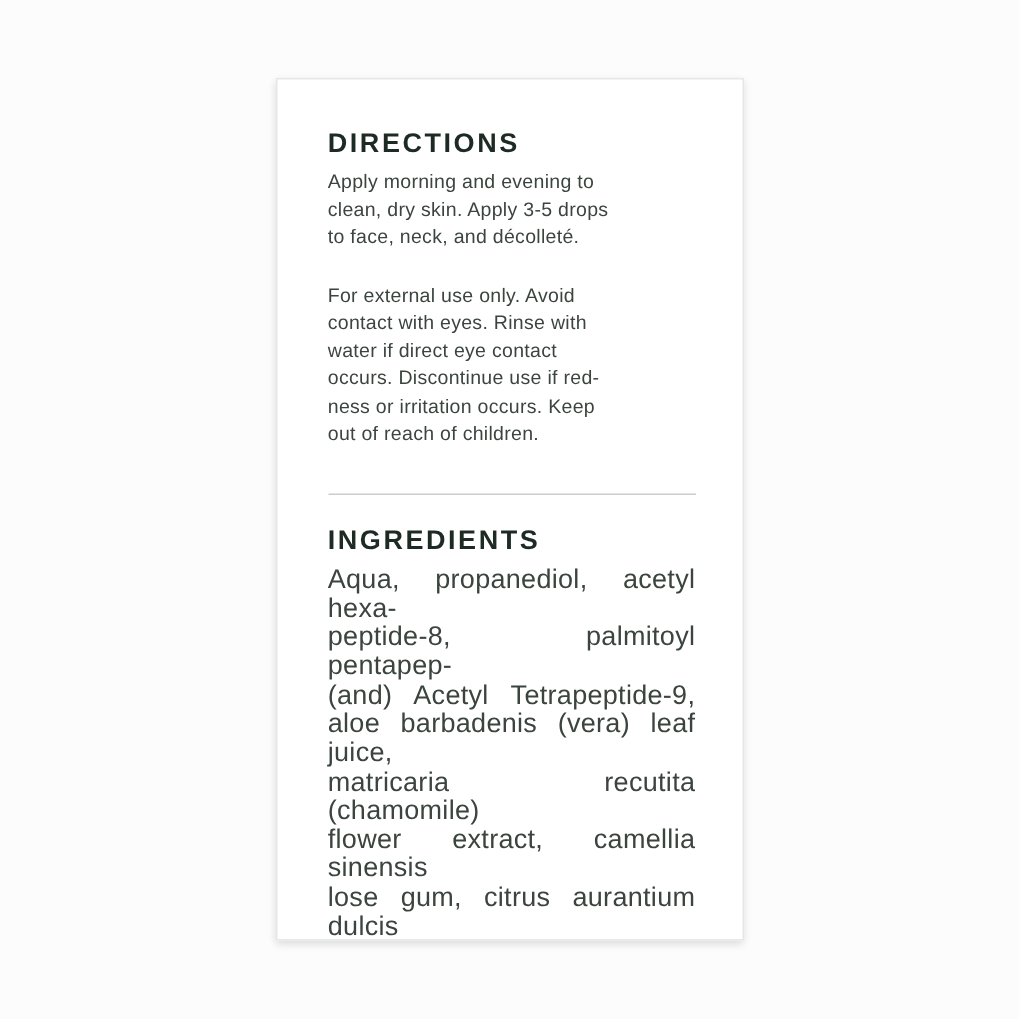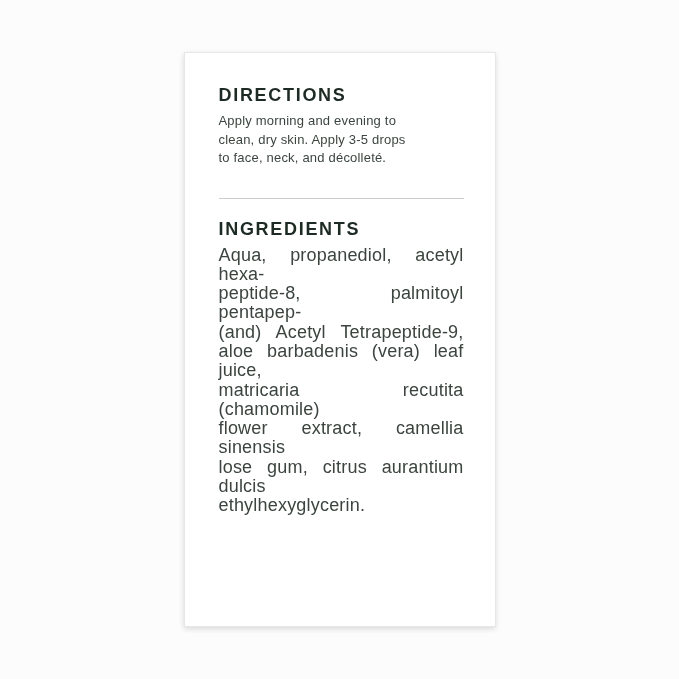--- a/index.html
+++ b/index.html
@@ -68,20 +68,26 @@
 <body>
 
 <div class="card">
 
   <div class="section-heading">DIRECTIONS</div>
 
   <div class="para">Apply morning and evening to
 clean, dry skin. Apply 3-5 drops
 to face, neck, and décolleté.</div>
 
+  <div class="para">For external use only. Avoid
+contact with eyes. Rinse with
+water if direct eye contact
+occurs. Discontinue use if red-
+ness or irritation occurs. Keep
+out of reach of children.</div>
 
   <hr class="divider">
 
   <div class="section-heading">INGREDIENTS</div>
 
   <div class="ing-lines">
       <div class="ing-line">Aqua, propanediol, acetyl hexa-</div>
       <div class="ing-line">peptide-8, palmitoyl pentapep-</div>
       <div class="ing-line">(and) Acetyl Tetrapeptide-9,</div>
       <div class="ing-line">aloe barbadenis (vera) leaf juice,</div>

